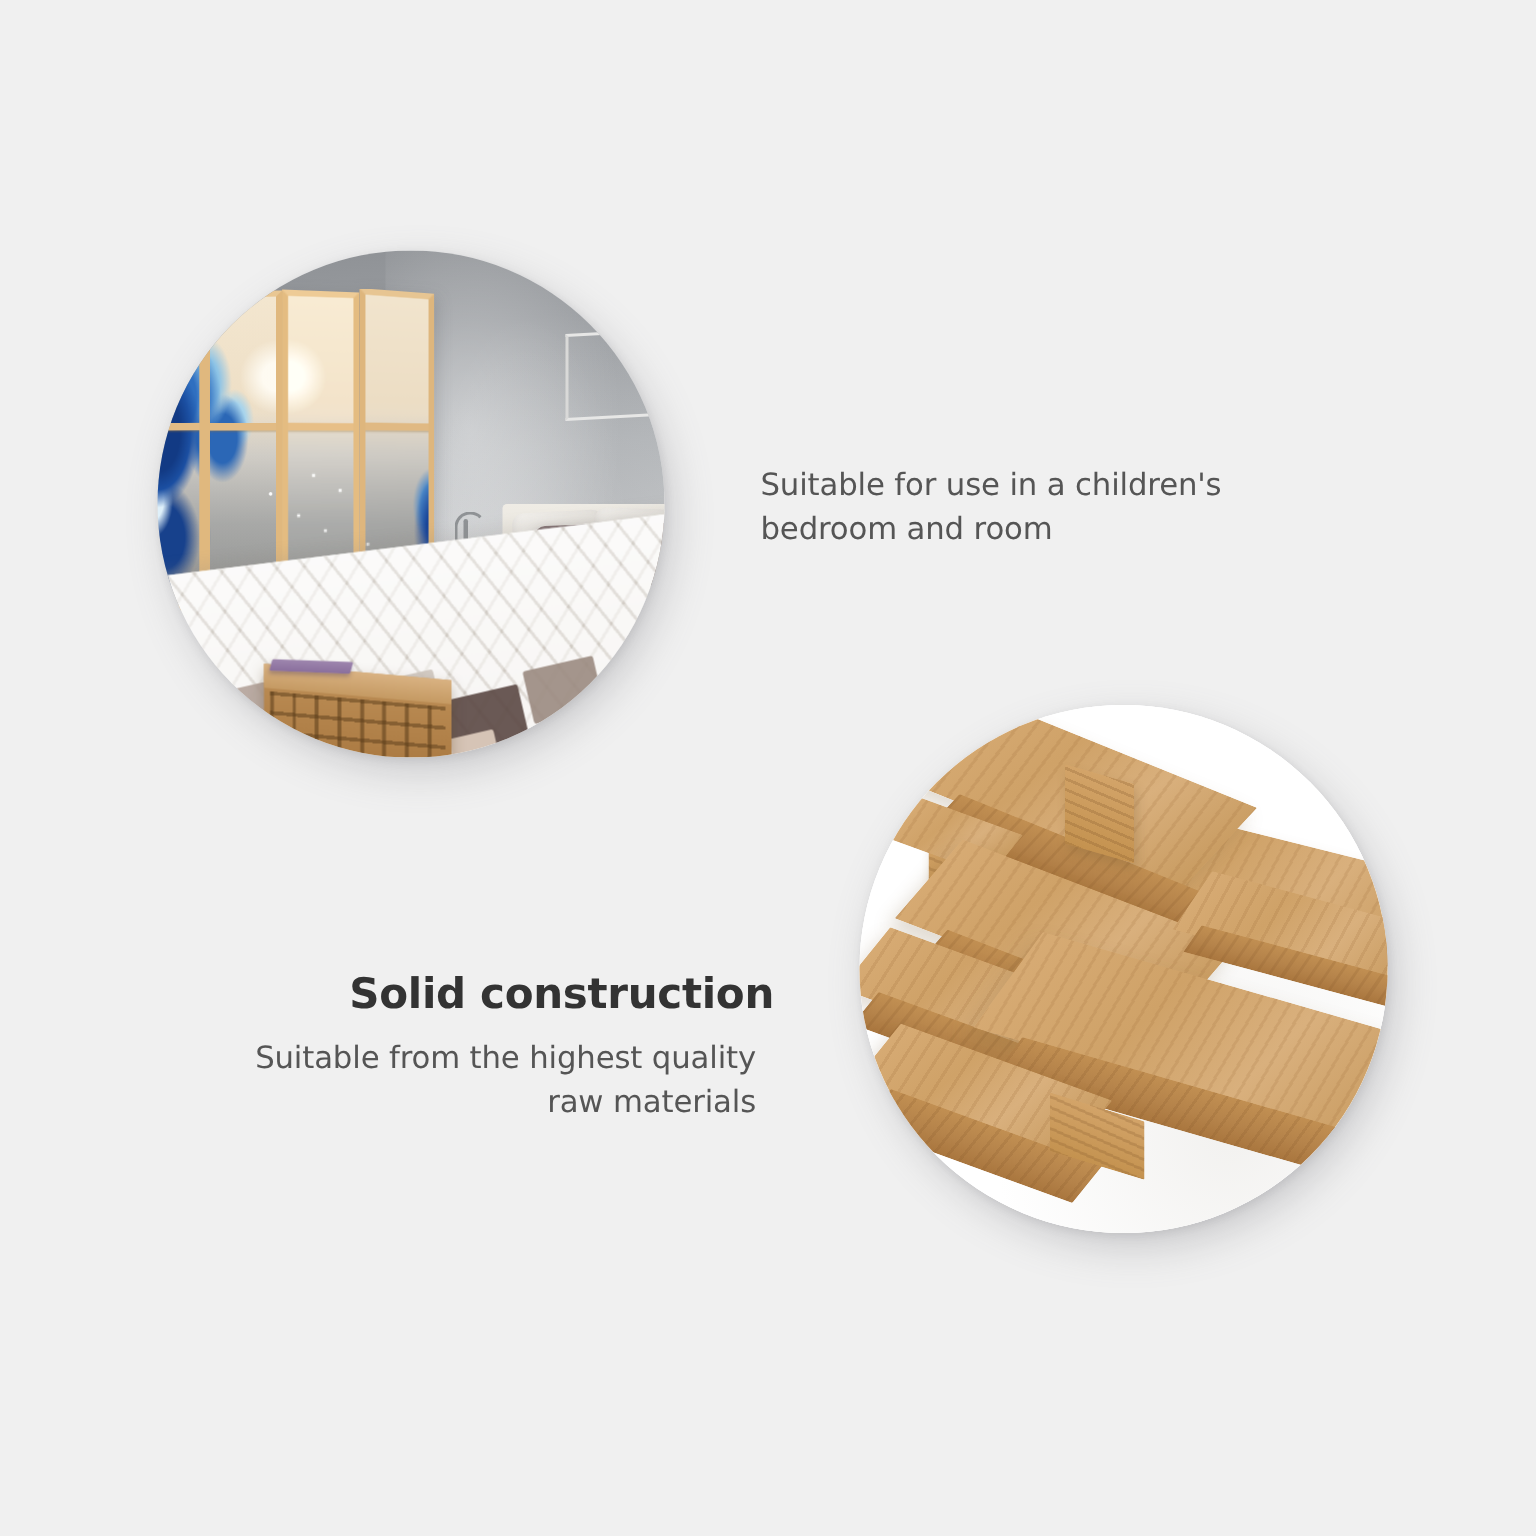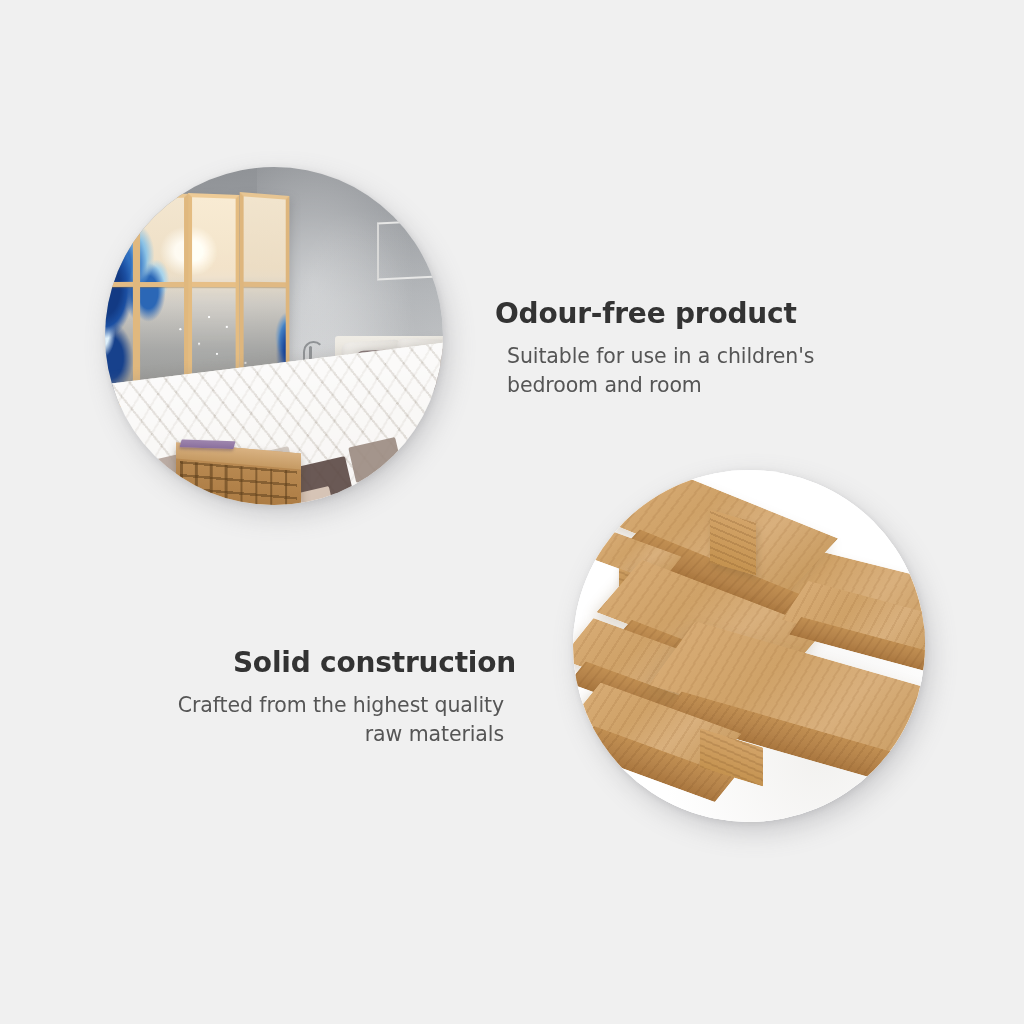--- a/index.html
+++ b/index.html
@@ -425,28 +425,27 @@
       <div class="bench">
         <div class="bench-top"></div>
         <div class="bench-lattice"></div>
         <div class="bench-book"></div>
       </div>
 
     </div>
   </div>
 
   <div class="text-block" id="text-odour">
-    <h2 class="feature-title">Odour-free product</h2>
     <p class="feature-desc">Suitable for use in a children's
 bedroom and room</p>
   </div>
 
   <div class="text-block" id="text-solid">
     <h2 class="feature-title">Solid construction</h2>
-    <p class="feature-desc">Crafted from the highest quality
+    <p class="feature-desc">Suitable from the highest quality
 raw materials</p>
   </div>
 
   <div class="photo-circle" id="circle-lumber">
     <div class="photo-inner">
       <div class="lumber-bg"></div>
 
       <div class="bar wood-top" style="left:47%; top:25%; width:62%; height:16%;
                   transform: skewY(14deg) skewX(-30deg);
                   box-shadow: 0 6px 10px rgba(120,90,50,0.20);"></div>

